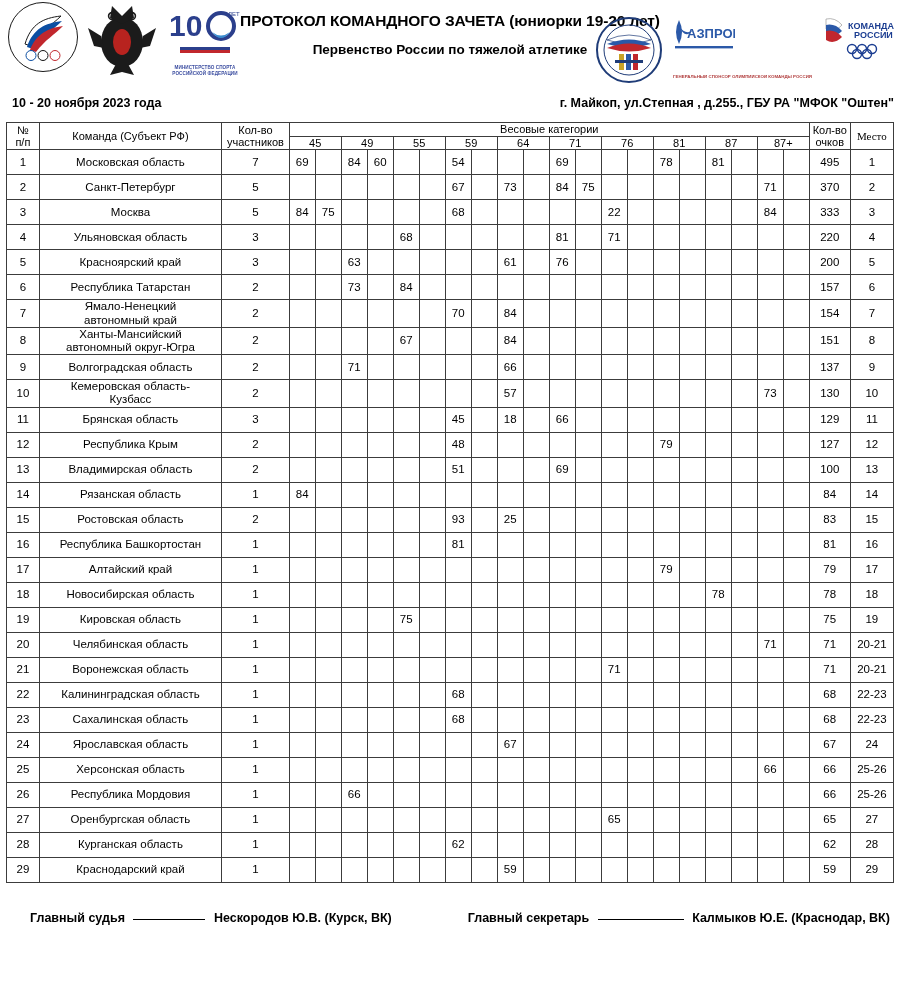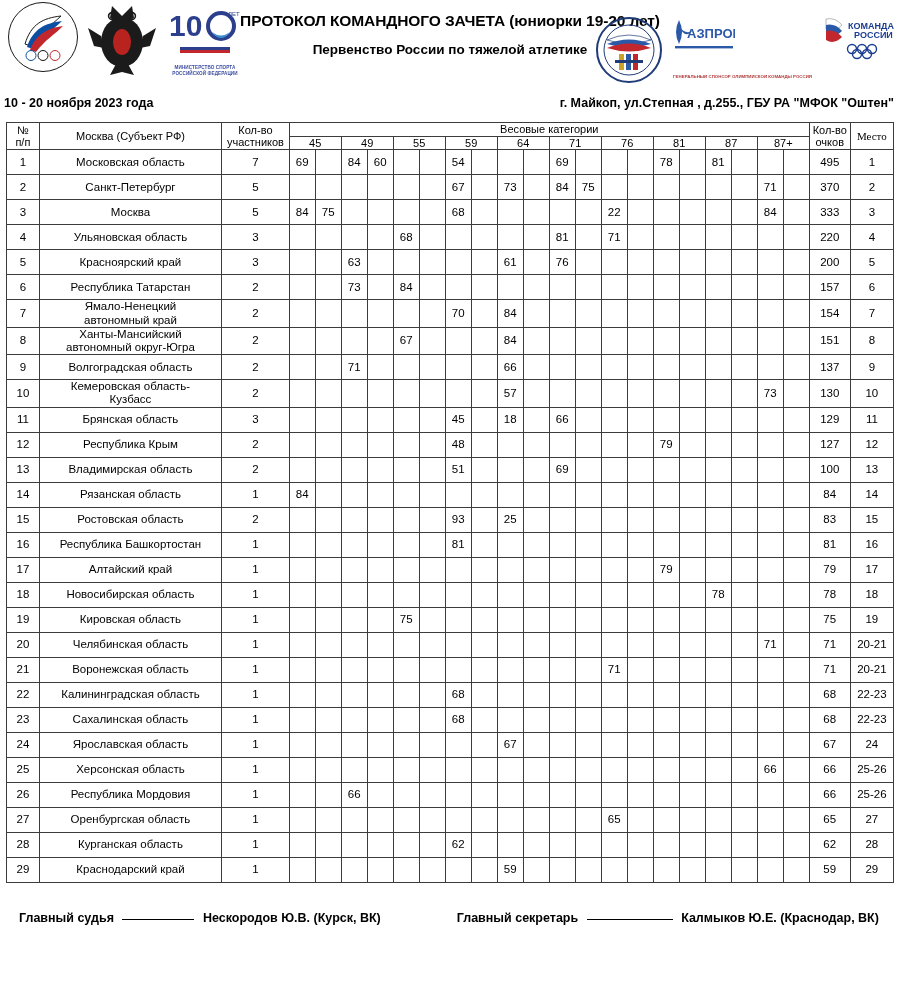--- a/index.html
+++ b/index.html
@@ -111,21 +111,21 @@
     margin-top: 2px;
   }
 
   
   .daterow {
     display: flex;
     justify-content: space-between;
     align-items: baseline;
     font-size: 12.5px;
     font-weight: bold;
-    padding: 0 6px 0 4px;
+    padding: 0 6px 0 12px;
     height: 26px;
     box-sizing: border-box;
     gap: 48px;
   }
 
   
   .table-wrap { padding: 0 6px; }
   table.protocol {
     border-collapse: collapse;
     width: 888px;
@@ -166,21 +166,21 @@
   tr.r-2 td { height: 26px; }
 
   
   .footer {
     display: flex;
     font-size: 12.5px;
     font-weight: bold;
     padding: 28px 0 0 0;
     box-sizing: border-box;
   }
-  .foot-judge { margin-left: 19px; }
+  .foot-judge { margin-left: 30px; }
   .foot-sec   { margin-left: 76px; }
   .rule {
     display: inline-block;
     border-bottom: 1.6px solid #000;
     width: 72px;
     margin: 0 5px;
     vertical-align: 2px;
   }
   .rule.long { width: 86px; }
 </style>
@@ -324,21 +324,21 @@
           <col class="sub" style="width: 25.4px;">
           <col style="width: 40px;">
           <col style="width: 42px;">
         </colgroup>
       <thead>
         <tr>
           <th class="h-np" rowspan="2">
             <div>№</div>
             <div>п/п</div>
           </th>
-          <th class="h-team" rowspan="2">Москва (Субъект РФ)</th>
+          <th class="h-team" rowspan="2">Команда (Субъект РФ)</th>
           <th class="h-cnt" rowspan="2">
             <div>Кол-во</div>
             <div>участников</div>
           </th>
           <th class="h-wc" id="wc-group-header" colspan="20">Весовые категории</th>
           <th class="h-pts" rowspan="2">
             <div>Кол-во</div>
             <div>очков</div>
           </th>
           <th class="h-place" rowspan="2">Место</th>

